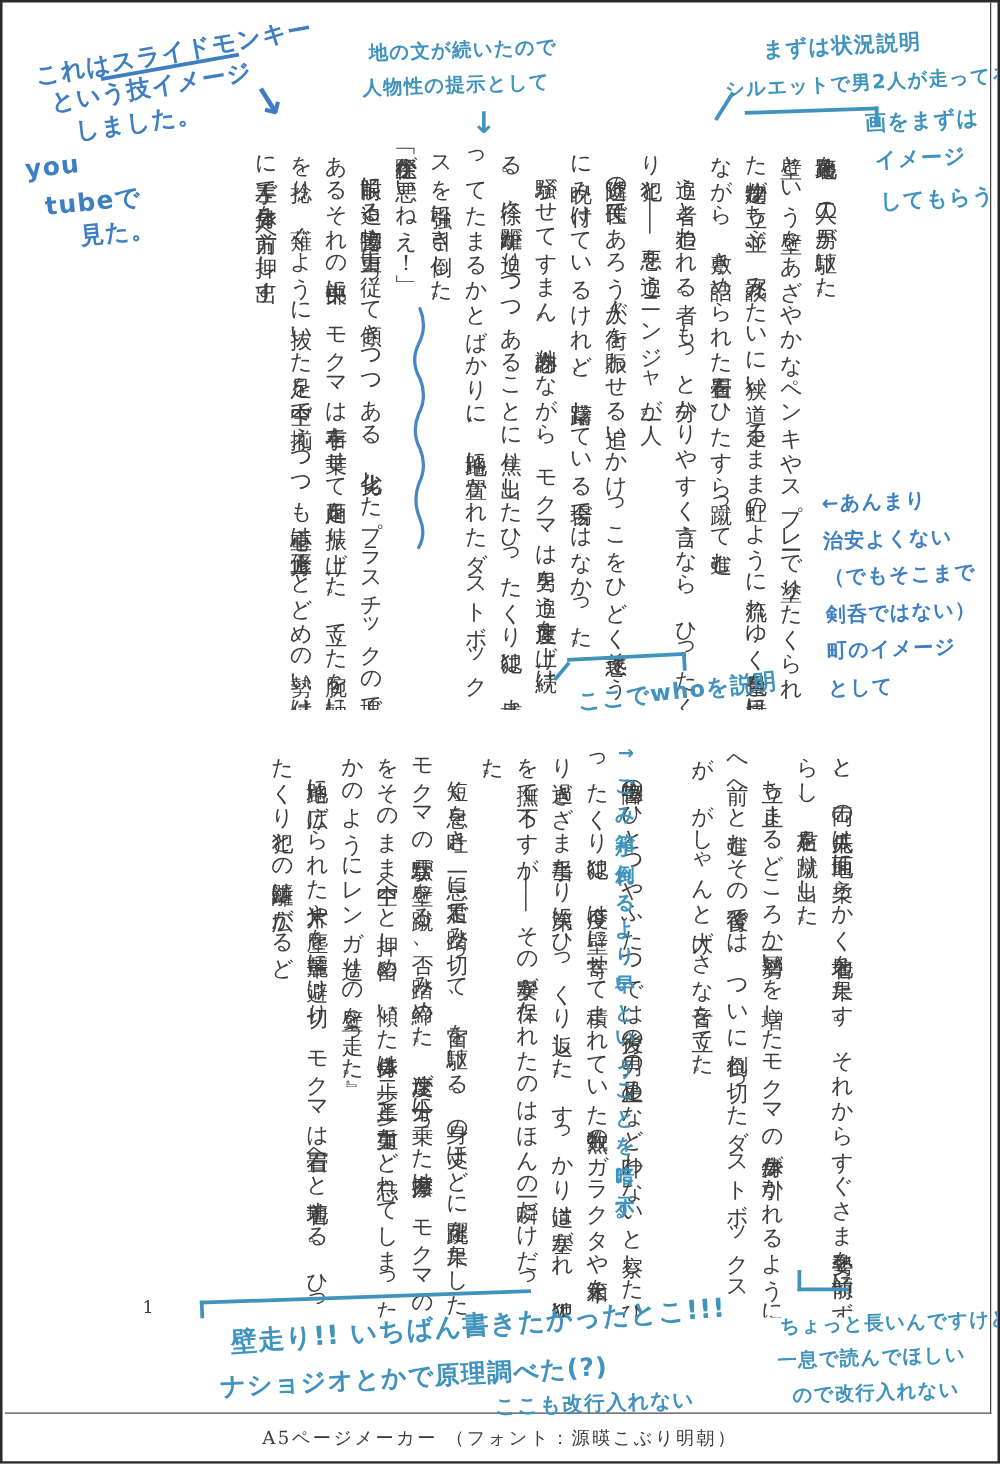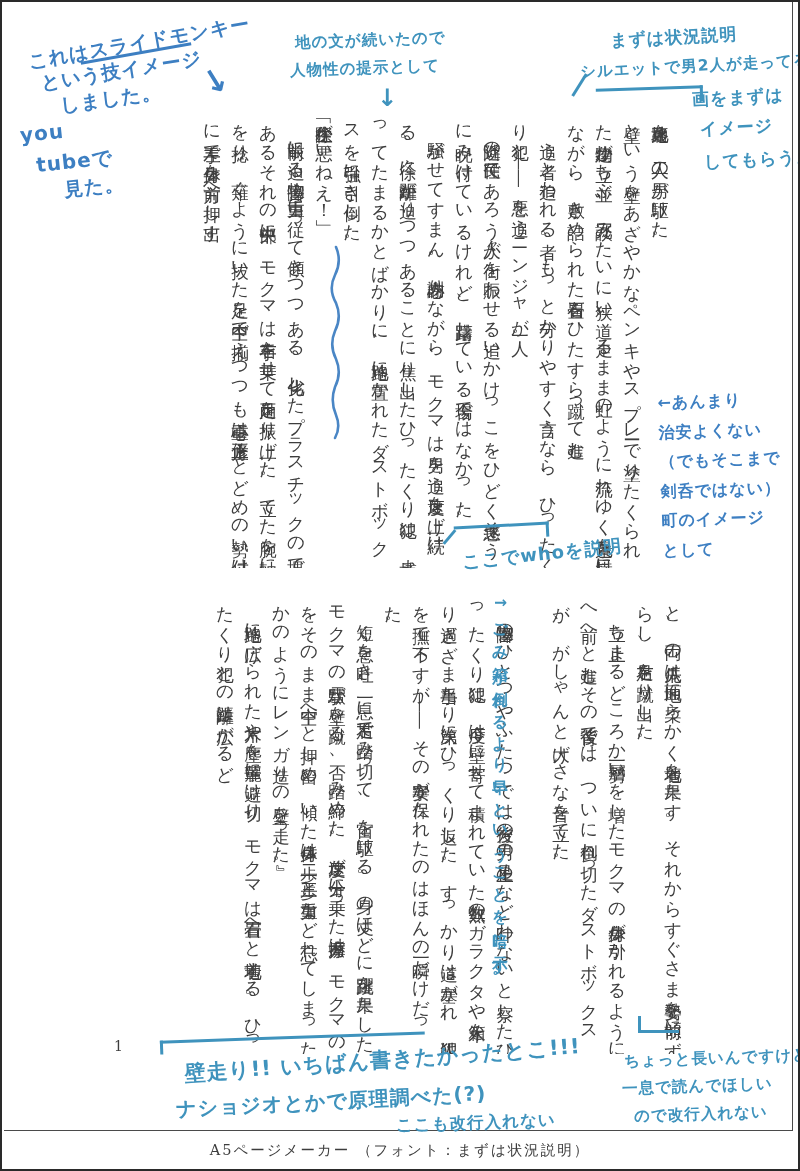--- a/index.html
+++ b/index.html
@@ -56,21 +56,21 @@
 「往生際が悪いねえ！」
 　眼前に迫る障害物。重力に従って傾きつつある、劣化したプラスチックの塊であるそれの中央部に、モクマは右手を乗せて両足を振り上げた。立てた腕を軸に腰を捻り、薙ぐように抜いた足を空中で揃えつつも重心は上方修正。とどめの勢い付けに左手で身体を前方へ押し出す</div>
   <div class="vtext block2">と、両の爪先は地面に柔らかく着地を果たす。それからすぐさま姿勢を前傾にずらし、右足を蹴り出した。
 　立ち止まるどころか一層勢いを増したモクマの身体が引かれるように前へ前へと進むその背後では、ついに倒れ切ったダストボックスが、がしゃんと大げさな音を立てた。
 
 　障害物のひとつやふたつでは後方の男の足止めなど叶わないと察したひったくり犯は、今度は壁に寄せて積まれていた無数のガラクタや木箱を、通り過ぎざま手当たり次第にひっくり返した。すっかり道は塞がれ、犯人は胸を撫で下ろすが――その安寧が保たれたのはほんの一瞬だけだった。
 　短く息を吐き、一息に右足で踏み切って、宙を駆ける。身の丈ほどに跳躍を果たしたモクマの雪駄が壁を蹴る。否、踏み締めた。速度が十分に乗った摩擦力は、モクマの身をそのまま空中へと押し留め、傾いた身体は二歩、三歩と重力など忘れてしまったかのようにレンガ造りの壁を『走った』。
 　路地に広げられた木片や塵を華麗に避け切り、モクマは石畳へと着地する。ひったくり犯との距離は広がるど</div>
 
   <div class="page-num">1</div>
-  <div class="caption">A5ページメーカー （フォント：まずは状況説明）</div>
+  <div class="caption">A5ページメーカー （フォント：源暎こぶり明朝）</div>
 
   <div class="hand blue" style="left:25px; top:28px; font-size:19px; transform:rotate(-10deg);">これはスライドモンキー</div>
   <div class="hand blue" style="left:38px; top:56px; font-size:19px; transform:rotate(-9deg);">という技イメージ</div>
   <div class="hand blue" style="left:58px; top:84px; font-size:19px; transform:rotate(-8deg);">しました。</div>
   <div class="stroke" style="left:78px; top:50px; width:112px; height:3px; background:#3d7fc2; transform:rotate(-10deg);"></div>
   <div class="hand blue" style="left:200px; top:58px; font-size:32px; transform:rotate(-32deg);">↓</div>
 
   <div class="hand blue" style="left:18px; top:118px; font-size:20px; transform:rotate(-6deg);">you</div>
   <div class="hand blue" style="left:34px; top:146px; font-size:20px; transform:rotate(-6deg);">tubeで</div>
   <div class="hand blue" style="left:62px; top:172px; font-size:19px; transform:rotate(-6deg);">見た。</div>

